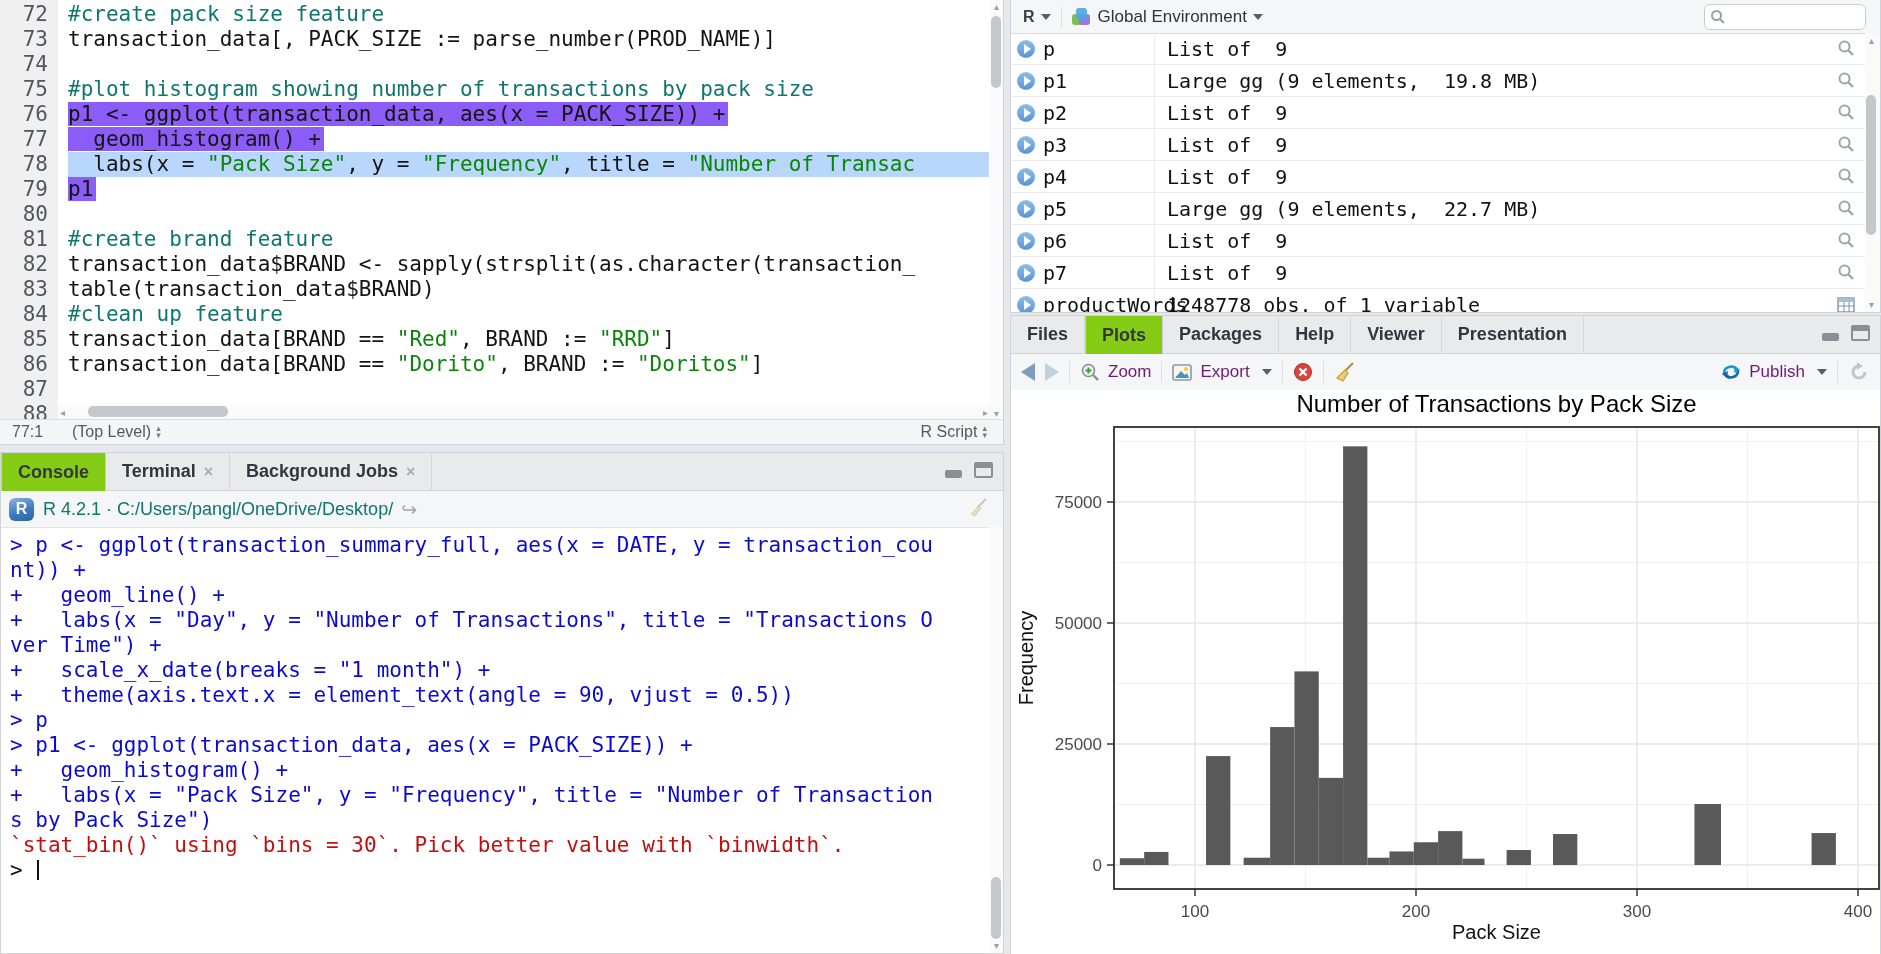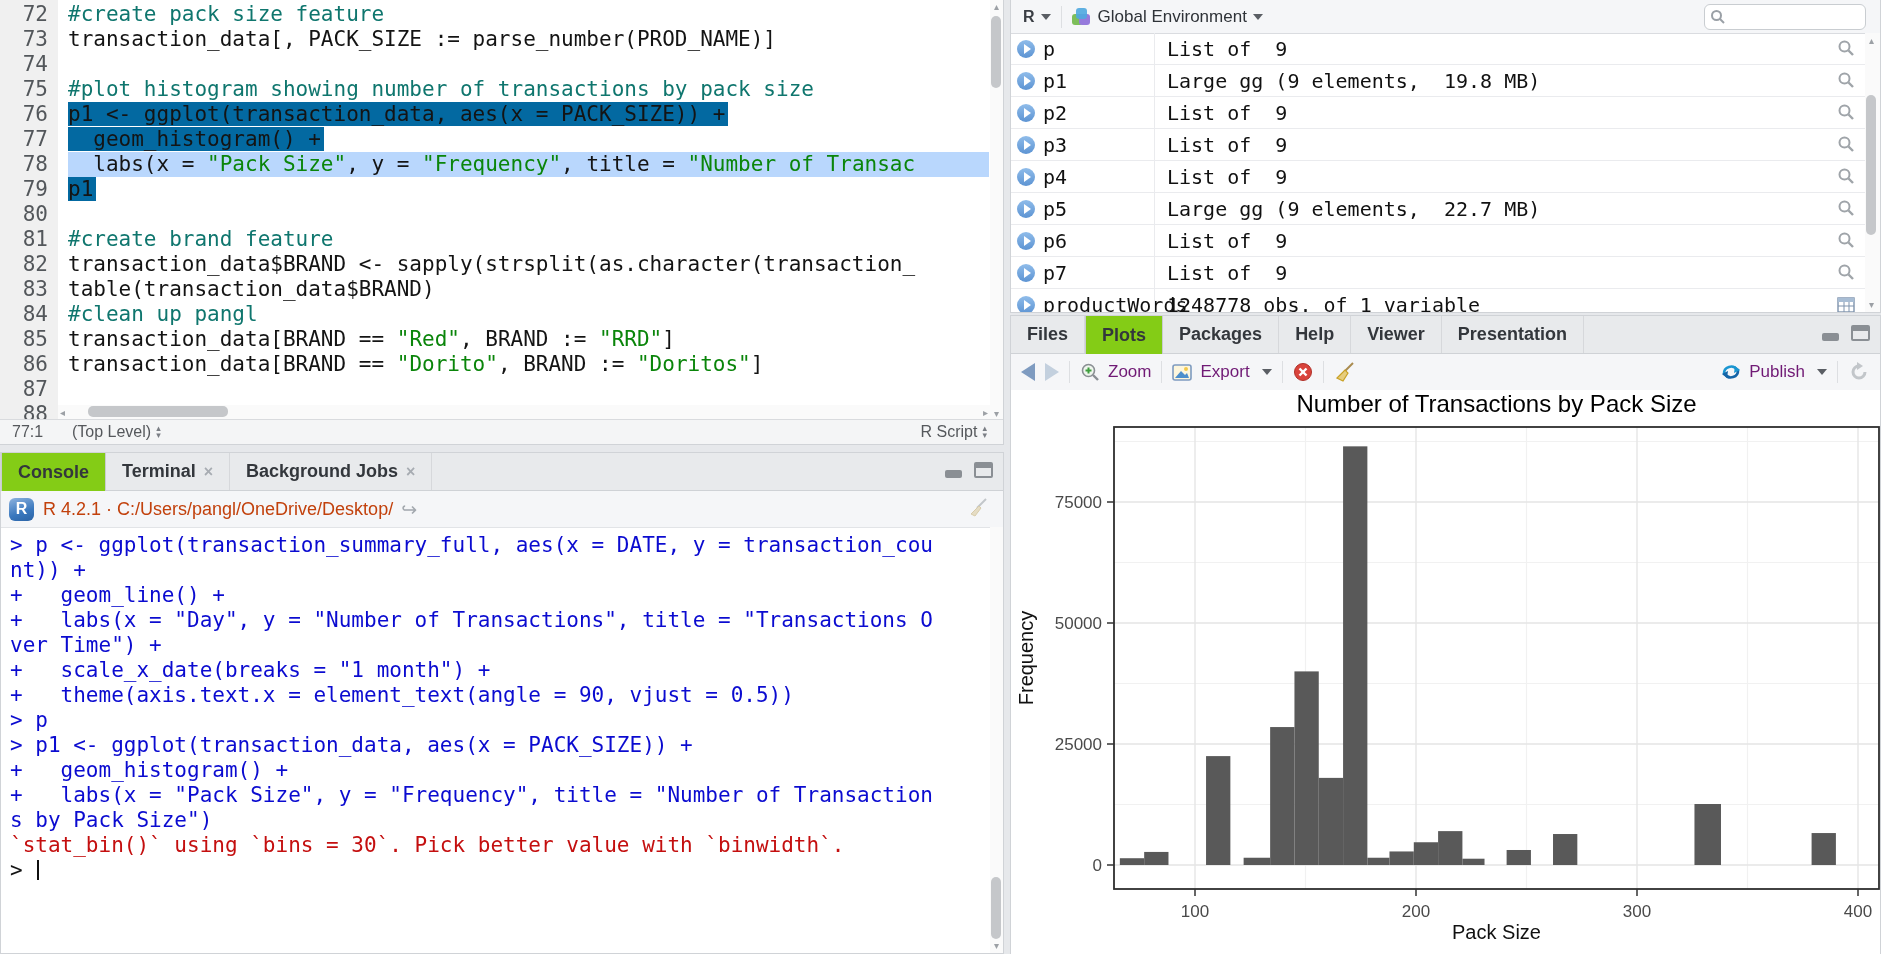--- a/index.html
+++ b/index.html
@@ -10,21 +10,21 @@
   
   #editor-pane{left:0;top:0;width:1004px;height:445px;border-left:none;border-top:none;padding-left:30px;}
   #editor-body{position:absolute;left:0;top:0;right:0;bottom:24px;overflow:hidden;}
   #editor-gutter{position:absolute;left:0;top:0;width:58px;bottom:0;background:#F0F0F0;
       color:#53575b;font-family:"DejaVu Sans Mono",monospace;font-size:21px;line-height:25px;
       text-align:right;padding:2px 10px 0 0;box-sizing:border-box;}
   #editor-code-lines{position:absolute;left:68px;top:2px;right:14px;bottom:0;
       font-family:"DejaVu Sans Mono",monospace;font-size:21px;line-height:25px;color:#141414;}
   .code-line{white-space:pre;height:25px;}
   .code-line.row-sel{background:#B9D7FD;}
-  .sel{background:#0369a1;padding-right:3px;}
+  .sel{background:#8b5cf6;padding-right:3px;}
   .tok-comment{color:#0f766e;}
   .tok-string{color:#0A850A;}
   .tok-plain{color:#141414;}
 
   .vscroll{position:absolute;width:13px;background:#FAFAFA;}
   .vthumb{position:absolute;left:1px;width:10px;background:#C5C7CA;border-radius:5px;}
   .scroll-arrow{position:absolute;color:#9CA0A5;font-size:10px;line-height:10px;width:13px;text-align:center;}
   #editor-vscroll{right:0;top:0;height:421px;}
   #editor-hscroll{position:absolute;left:58px;right:13px;top:405px;height:14px;background:#FAFAFA;}
   #editor-hthumb{position:absolute;left:30px;top:1px;width:140px;height:11px;background:#C5C7CA;border-radius:5px;}
@@ -45,21 +45,21 @@
   .tab.active{background:#84cc16;border-right:1px solid #C9CCD0;border-left:1px solid #C9CCD0;margin-bottom:-1px;}
   .tab .close-x{color:#A7ACB2;font-weight:bold;font-size:16px;}
   .winbtns{position:absolute;right:10px;top:9px;display:flex;gap:12px;align-items:center;}
   .btn-min{width:17px;height:8px;background:#8A8F94;border-radius:2px;margin-top:8px;}
   .btn-max{width:19px;height:16px;border:2px solid #8A8F94;border-top:6px solid #8A8F94;border-radius:2px;box-sizing:border-box;}
 
   #console-header{height:36px;background:#F5F6F8;border-bottom:1px solid #E2E4E7;display:flex;align-items:center;}
   #r-logo{width:25px;height:23px;border-radius:6px;margin:0 9px 0 8px;
       background:linear-gradient(160deg,#8FB3DE 0%,#3A78BE 60%,#2B63A5 100%);
       color:#fff;font-weight:bold;font-size:16px;display:flex;align-items:center;justify-content:center;}
-  #console-header .vtext{font-size:18px;color:#c2410c;}
+  #console-header .vtext{font-size:18px;color:#0f766e;}
   #console-header .goto{color:#A3A8AE;font-size:19px;margin-left:8px;}
   #console-header .spacer{flex:1;}
   #console-header .broom-dim{opacity:.55;margin-right:14px;}
 
   #console-output{position:absolute;left:0;top:74px;right:13px;bottom:0;padding:6px 0 0 9px;
       font-family:"DejaVu Sans Mono",monospace;font-size:21px;line-height:25px;overflow:hidden;}
   .cline{white-space:pre;}
   .cline.blue{color:#0B0BD0;}
   .cline.red{color:#C40F0F;}
   .cline.black{color:#141414;}
@@ -136,21 +136,21 @@
         <div class="code-line"><span></span></div>
         <div class="code-line"><span><span class="tok-comment">#plot histogram showing number of transactions by pack size</span></span></div>
         <div class="code-line"><span class="sel"><span class="tok-plain">p1 &lt;- ggplot(transaction_data, aes(x = PACK_SIZE)) +</span></span></div>
         <div class="code-line"><span class="sel"><span class="tok-plain">  geom_histogram() +</span></span></div>
         <div class="code-line row-sel"><span><span class="tok-plain">  labs(x = </span><span class="tok-string">"Pack Size"</span><span class="tok-plain">, y = </span><span class="tok-string">"Frequency"</span><span class="tok-plain">, title = </span><span class="tok-string">"Number of Transac</span></span></div>
         <div class="code-line"><span class="sel"><span class="tok-plain">p1</span></span></div>
         <div class="code-line"><span></span></div>
         <div class="code-line"><span><span class="tok-comment">#create brand feature</span></span></div>
         <div class="code-line"><span><span class="tok-plain">transaction_data$BRAND &lt;- sapply(strsplit(as.character(transaction_</span></span></div>
         <div class="code-line"><span><span class="tok-plain">table(transaction_data$BRAND)</span></span></div>
-        <div class="code-line"><span><span class="tok-comment">#clean up pangl</span></span></div>
+        <div class="code-line"><span><span class="tok-comment">#clean up feature</span></span></div>
         <div class="code-line"><span><span class="tok-plain">transaction_data[BRAND == </span><span class="tok-string">"Red"</span><span class="tok-plain">, BRAND := </span><span class="tok-string">"RRD"</span><span class="tok-plain">]</span></span></div>
         <div class="code-line"><span><span class="tok-plain">transaction_data[BRAND == </span><span class="tok-string">"Dorito"</span><span class="tok-plain">, BRAND := </span><span class="tok-string">"Doritos"</span><span class="tok-plain">]</span></span></div>
         <div class="code-line"><span></span></div>
       </div>
     <div id="editor-hscroll">
       <span class="hscroll-arrow" style="left:2px">◂</span>
       <div id="editor-hthumb"></div>
       <span class="hscroll-arrow" style="right:2px">▸</span>
     </div>
     <div class="vscroll" id="editor-vscroll">

